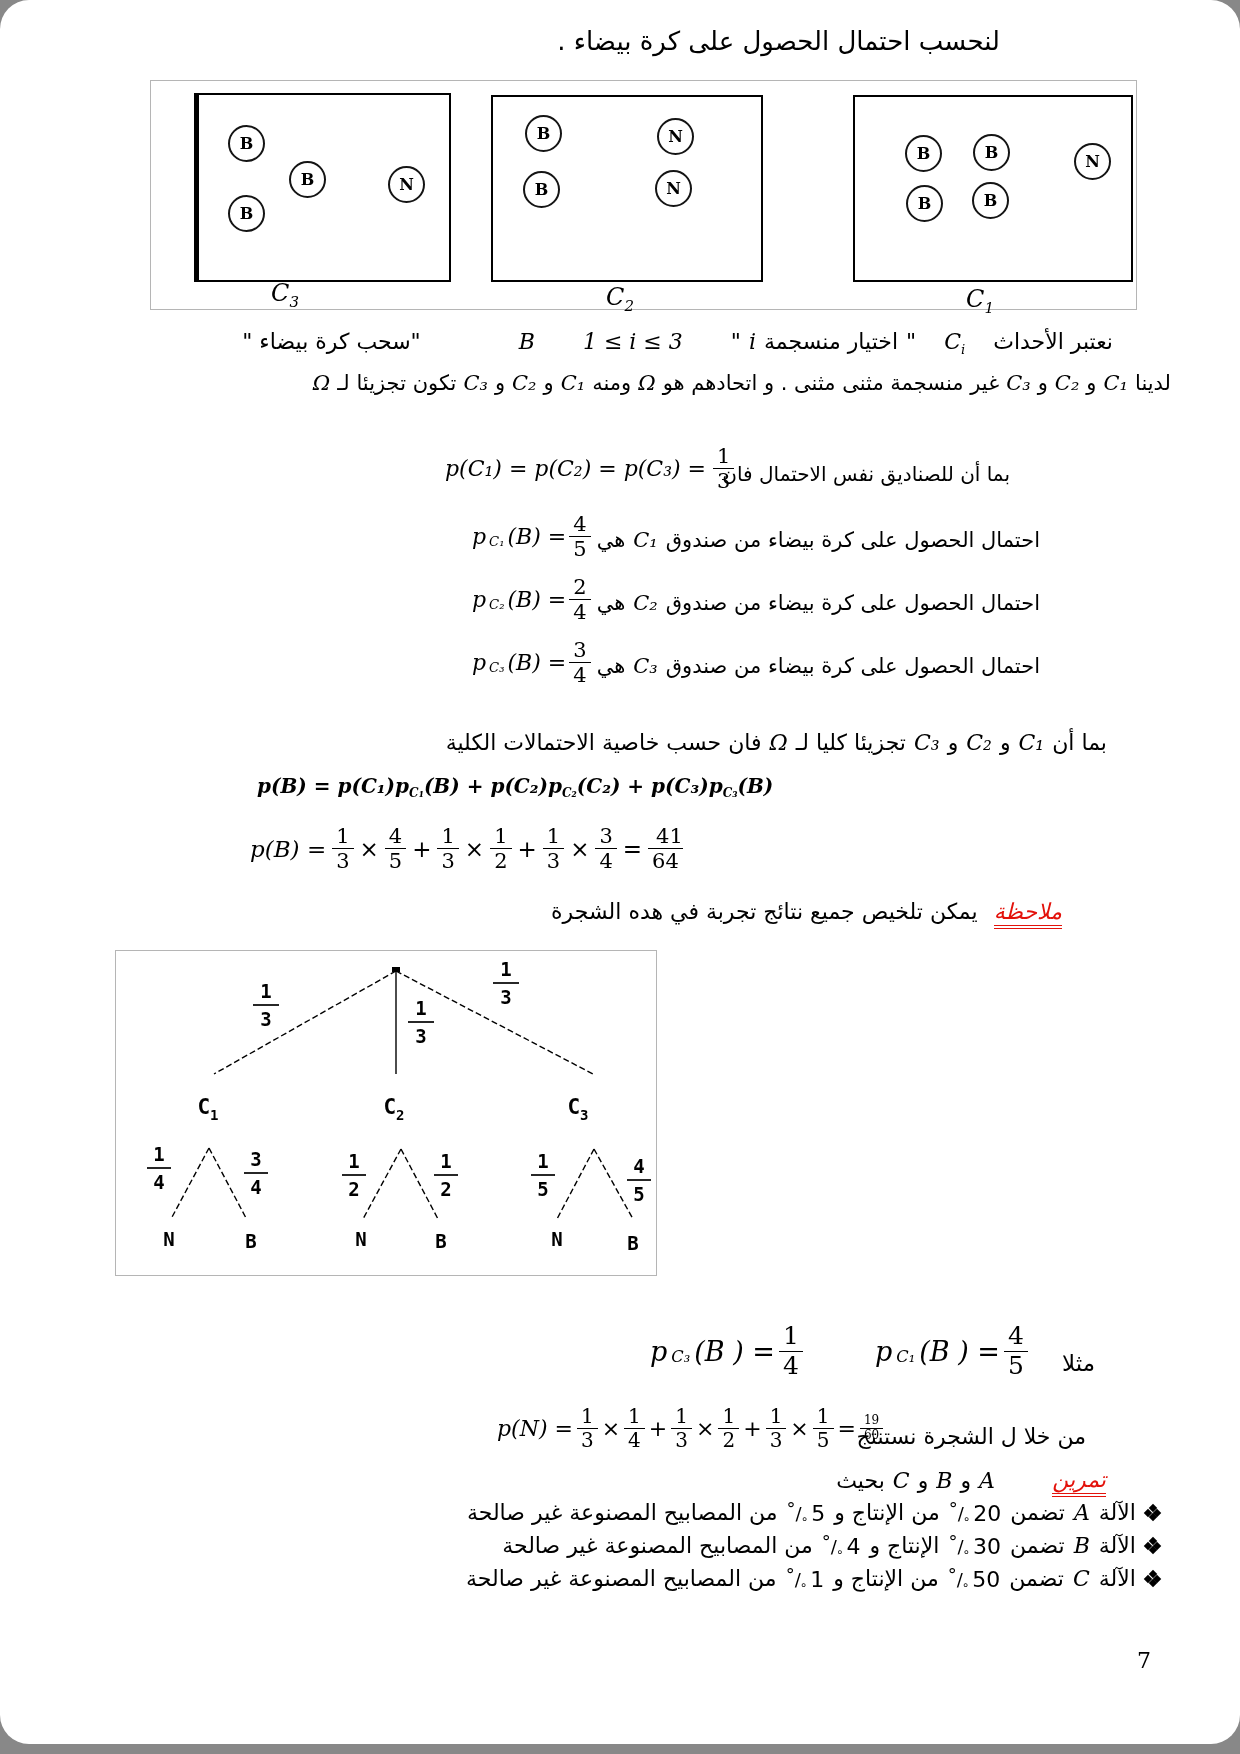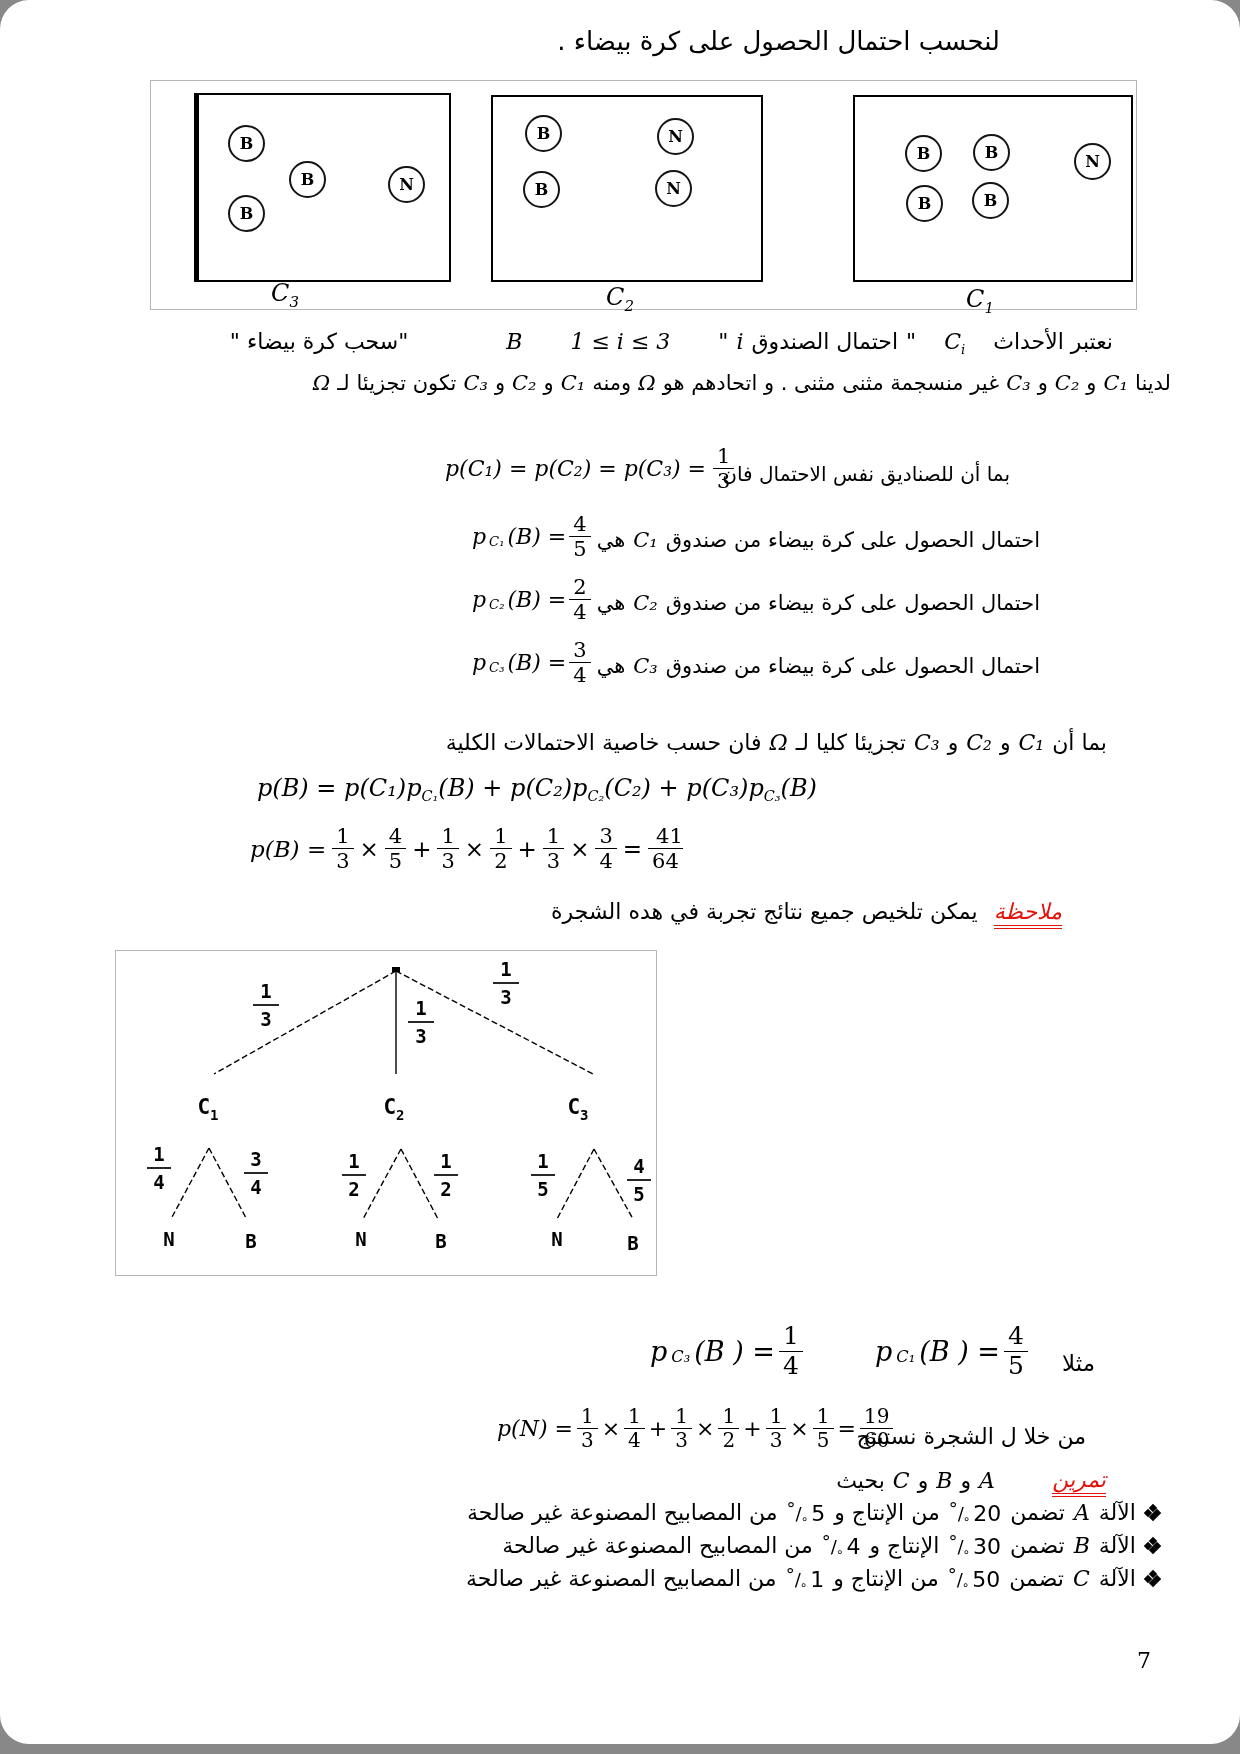--- a/index.html
+++ b/index.html
@@ -83,21 +83,21 @@
     <div class="ball" style="left:821px;top:101px;">B</div>
     <div class="boxlabel" style="left:815px;top:204px;">
       <span>C</span><span class="bsub">1</span>
     </div>
   </div>
 
   <div class="abs rowflex" style="top:329px;right:127px;font-size:22px;">
     <span class="ar ml20">نعتبر الأحداث</span>
     <span dir="ltr" class="ml20"><span class="m">C</span><span class="msub">i</span></span>
     <span>"</span>
-    <span class="ar">احتمال الصندوق</span>
+    <span class="ar">اختيار منسجمة</span>
     <span class="m">i</span>
     <span class="ml40">"</span>
     <span dir="ltr" class="m ml40">1 ≤ i ≤ 3</span>
     <span class="m ml90">B</span>
     <span class="ar">"سحب كرة بيضاء "</span>
   </div>
 
   <div class="abs rowflex" style="top:371px;right:69px;font-size:21px;column-gap:7px;">
     <span class="ar">لدينا</span>
     <span class="m">C₁</span>
@@ -176,21 +176,21 @@
     <span class="m">C₁</span>
     <span class="ar">و</span>
     <span class="m">C₂</span>
     <span class="ar">و</span>
     <span class="m">C₃</span>
     <span class="ar">تجزيئا كليا لـ</span>
     <span class="m">Ω</span>
     <span class="ar">فان حسب خاصية الاحتمالات الكلية</span>
   </div>
 
-  <div class="abs" dir="ltr" style="left:257px;top:774px;font-size:24px;white-space:nowrap;">
+  <div class="abs" dir="ltr" style="left:257px;top:774px;font-size:20px;white-space:nowrap;font-weight:bold;">
     <span class="m">p(B) = p(C₁)p</span><span class="msub">C₁</span><span class="m">(B) + p(C₂)p</span><span class="msub">C₂</span><span class="m">(C₂) + p(C₃)p</span><span class="msub">C₃</span><span class="m">(B)</span>
   </div>
 
   <div class="abs formula" dir="ltr" style="left:250px;top:824px;font-size:23px;column-gap:6px;">
     <span class="m">p(B) =</span>
     <span class="frac" style="font-size:21px;">
         <span>1</span>
         <span class="fd">3</span>
       </span>
     <span>×</span>
@@ -334,21 +334,21 @@
     <span class="frac" style="font-size:20px;">
         <span>1</span>
         <span class="fd">3</span>
       </span>
     <span>×</span>
     <span class="frac" style="font-size:20px;">
         <span>1</span>
         <span class="fd">5</span>
       </span>
     <span>=</span>
-    <span class="frac" style="font-size:20px;">
+    <span class="frac" style="font-size:12px;">
         <span>19</span>
         <span class="fd">60</span>
       </span>
   </div>
 
   <div class="abs ar redlabel" style="top:1467px;right:134px;font-size:22px;">تمرين</div>
   <div class="abs rowflex" style="top:1468px;right:245px;font-size:22px;">
     <span class="m">A</span>
     <span class="ar">و</span>
     <span class="m">B</span>

